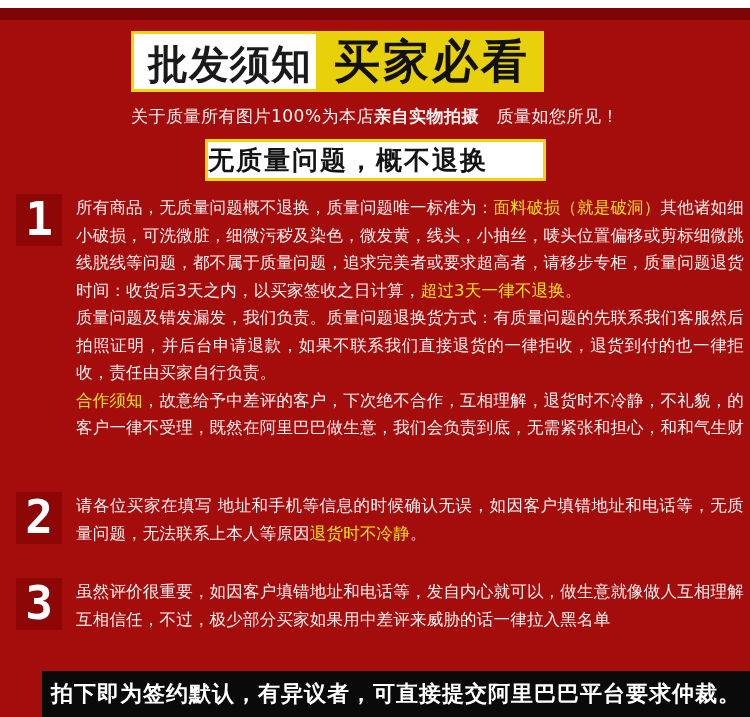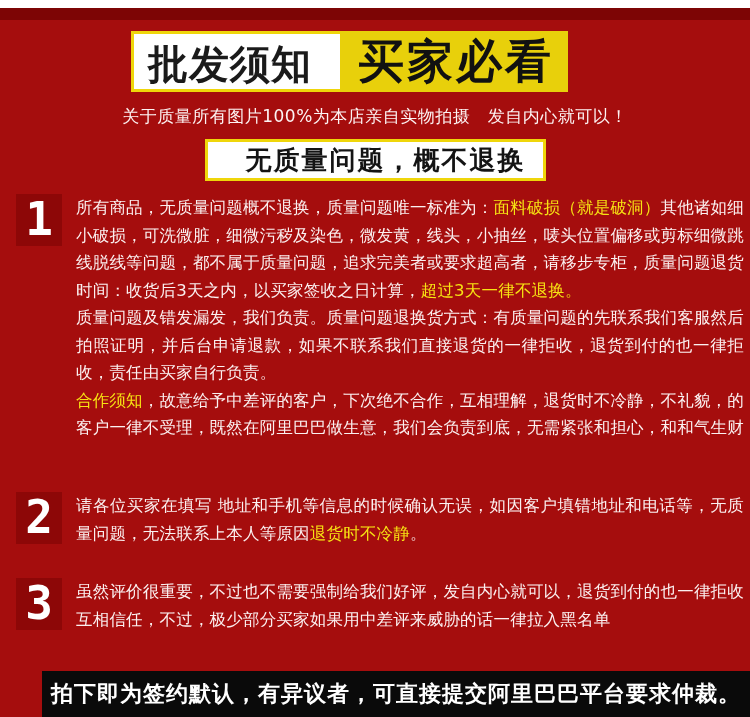--- a/index.html
+++ b/index.html
@@ -52,21 +52,21 @@
     display: flex;
     align-items: stretch;
     height: 61px;
   }
   .title-white-box {
     background: #ffffff;
     color: #1a1a1a;
     font-size: 40px;
     font-weight: 700;
     line-height: 61px;
-    padding: 0 28px 0 14px;
+    padding: 0 4px 0 14px;
     letter-spacing: 1px;
     white-space: nowrap;
     border-top: 3px solid #efd60a;
     border-bottom: 3px solid #efd60a;
     border-left: 3px solid #efd60a;
     box-sizing: border-box;
   }
   .title-yellow-box {
     background: #e8d00b;
     color: #111111;
@@ -84,39 +84,37 @@
     left: 0;
     top: 96px;
     width: 750px;
     text-align: center;
     color: #fdf3f3;
     font-size: 17px;
     line-height: 24px;
     letter-spacing: 0.5px;
     white-space: nowrap;
   }
-  .subtitle b { font-weight: 400; }
+  .subtitle b { font-weight: 700; }
 
   .headline-box {
     position: absolute;
     left: 205px;
     top: 131px;
     width: 341px;
     height: 42px;
     background: #ffffff;
     border: 3px solid #efd60a;
     box-sizing: border-box;
-    text-align: center;
     color: #141414;
     font-size: 26px;
     font-weight: 700;
     line-height: 36px;
     letter-spacing: 2px;
     white-space: nowrap;
-    padding-left: 20px;
   }
 
   
   .section {
     position: absolute;
     left: 0;
     width: 750px;
   }
   .sec1 { top: 186px; }
   .sec2 { top: 484px; }
@@ -174,35 +172,35 @@
 <div class="poster">
   <div class="poster-body">
 
     <div class="header-band"></div>
 
     <div class="title-row">
       <div class="title-white-box">批发须知</div>
       <div class="title-yellow-box">买家必看</div>
     </div>
 
-    <div class="subtitle"><span>关于质量所有图片100%为本店</span><b>亲自实物拍摄</b><span>　发自内心就可以！</span></div>
+    <div class="subtitle"><span>关于质量所有图片100%为本店</span><b>亲自实物拍摄</b><span>　质量如您所见！</span></div>
 
     <div class="headline-box">无质量问题，概不退换</div>
 
     <div class="section sec1">
       <div class="marker">1</div>
       <div class="body-text"><span>所有商品，无质量问题概不退换，质量问题唯一标准为：</span><span class="hl">面料破损（就是破洞）</span><span>其他诸如细小破损，可洗微脏，细微污秽及染色，微发黄，线头，小抽丝，唛头位置偏移或剪标细微跳线脱线等问题，都不属于质量问题，追求完美者或要求超高者，请移步专柜，质量问题退货时间：收货后3天之内，以买家签收之日计算，</span><span class="hl">超过3天一律不退换。</span><br><span>质量问题及错发漏发，我们负责。质量问题退换货方式：有质量问题的先联系我们客服然后拍照证明，并后台申请退款，如果不联系我们直接退货的一律拒收，退货到付的也一律拒收，责任由买家自行负责。</span><br><span class="hl">合作须知</span><span>，故意给予中差评的客户，下次绝不合作，互相理解，退货时不冷静，不礼貌，的客户一律不受理，既然在阿里巴巴做生意，我们会负责到底，无需紧张和担心，和和气生财</span></div>
     </div>
 
     <div class="section sec2">
       <div class="marker">2</div>
       <div class="body-text"><span>请各位买家在填写  地址和手机等信息的时候确认无误，如因客户填错地址和电话等，无质量问题，无法联系上本人等原因</span><span class="hl">退货时不冷静</span><span>。</span></div>
     </div>
 
     <div class="section sec3">
       <div class="marker">3</div>
-      <div class="body-text"><span>虽然评价很重要，不过也不需要强制给我们好评，发自内心就可以，退货到付的也一律拒收  互相信任，不过，极少部分买家如果用中差评来威胁的话一律拉入黑名单</span></div>
+      <div class="body-text"><span>虽然评价很重要，如因客户填错地址和电话等，发自内心就可以，做生意就像做人互相理解  互相信任，不过，极少部分买家如果用中差评来威胁的话一律拉入黑名单</span></div>
     </div>
 
     <div class="bottom-banner">拍下即为签约默认，有异议者，可直接提交阿里巴巴平台要求仲裁。</div>
 
   </div>
 </div>
 
 </body></html>

